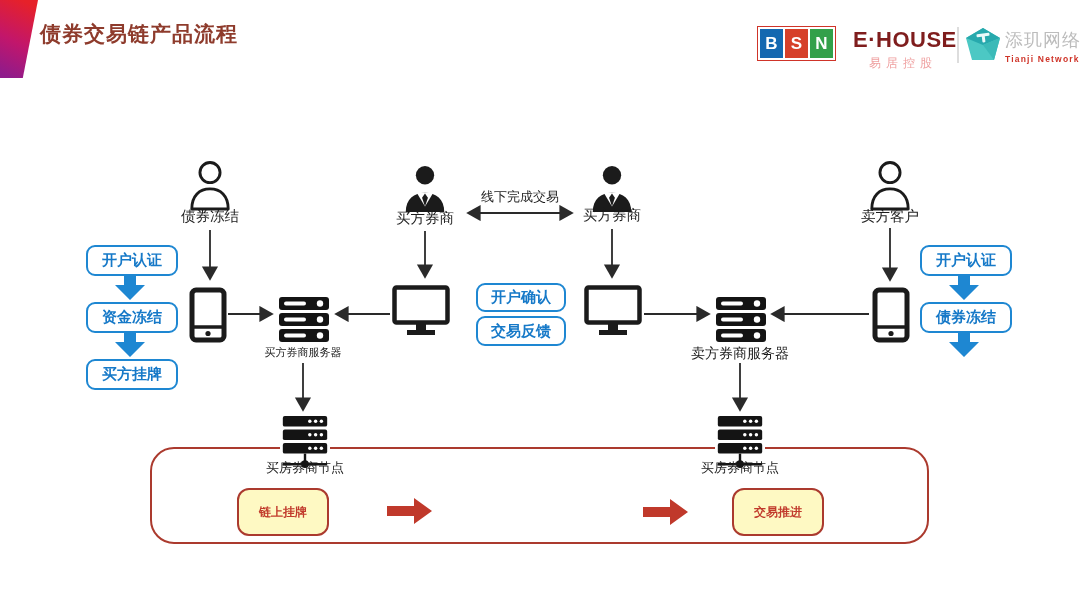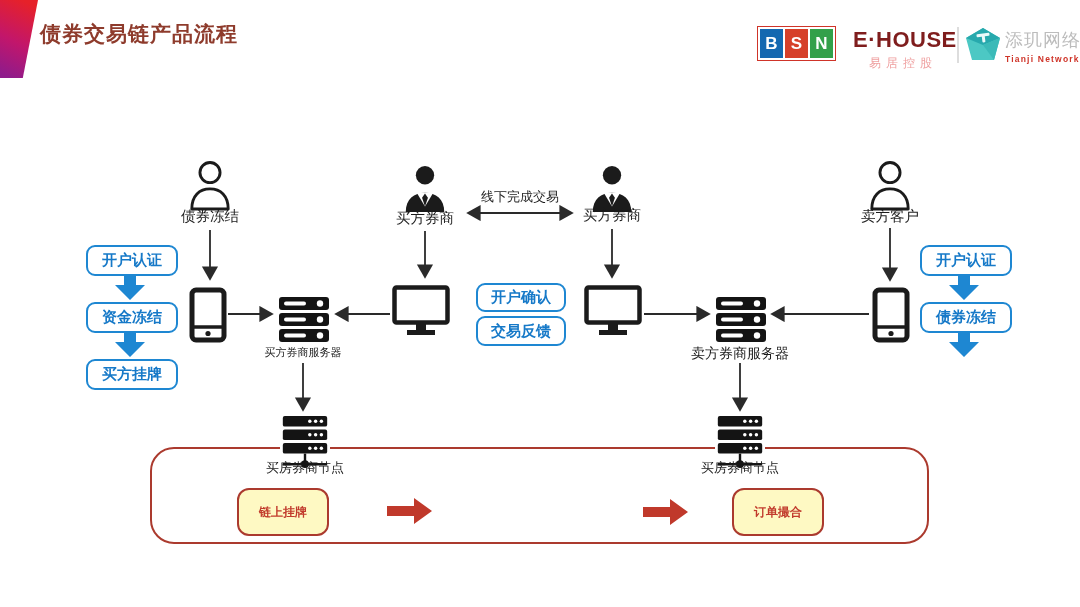--- a/index.html
+++ b/index.html
@@ -269,15 +269,15 @@
   <div class="abs" style="left:387px;top:497px;">
     <svg width="46" height="28" viewBox="0 0 46 28">
         <path d="M0,9 H27 V1 L45,14 L27,27 V19 H0 Z" fill="#c0392b"></path>
       </svg>
   </div>
   <div class="abs" style="left:643px;top:498px;">
     <svg width="46" height="28" viewBox="0 0 46 28">
         <path d="M0,9 H27 V1 L45,14 L27,27 V19 H0 Z" fill="#c0392b"></path>
       </svg>
   </div>
-  <div class="red-box" style="left:732px;top:488px;">订单撮合</div>
+  <div class="red-box" style="left:732px;top:488px;">交易推进</div>
 
 </div>
 
 </body></html>

